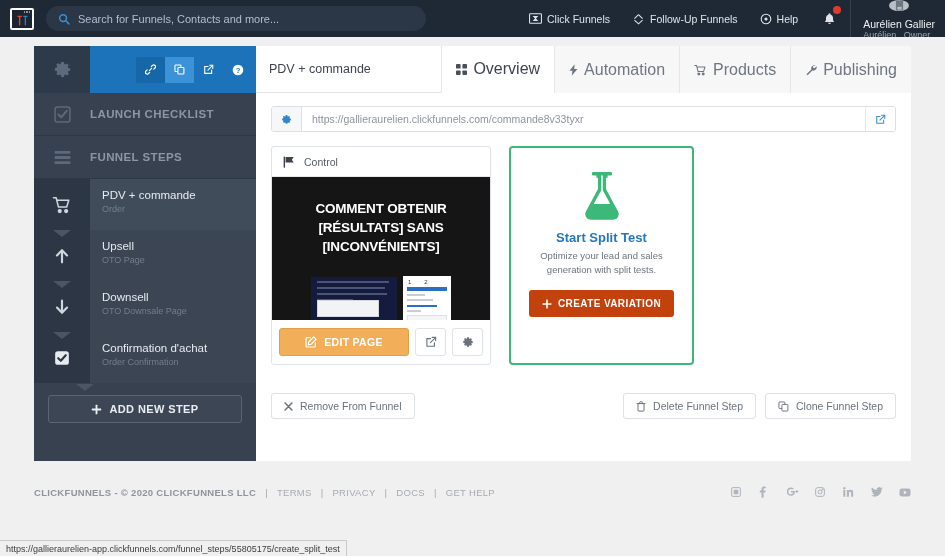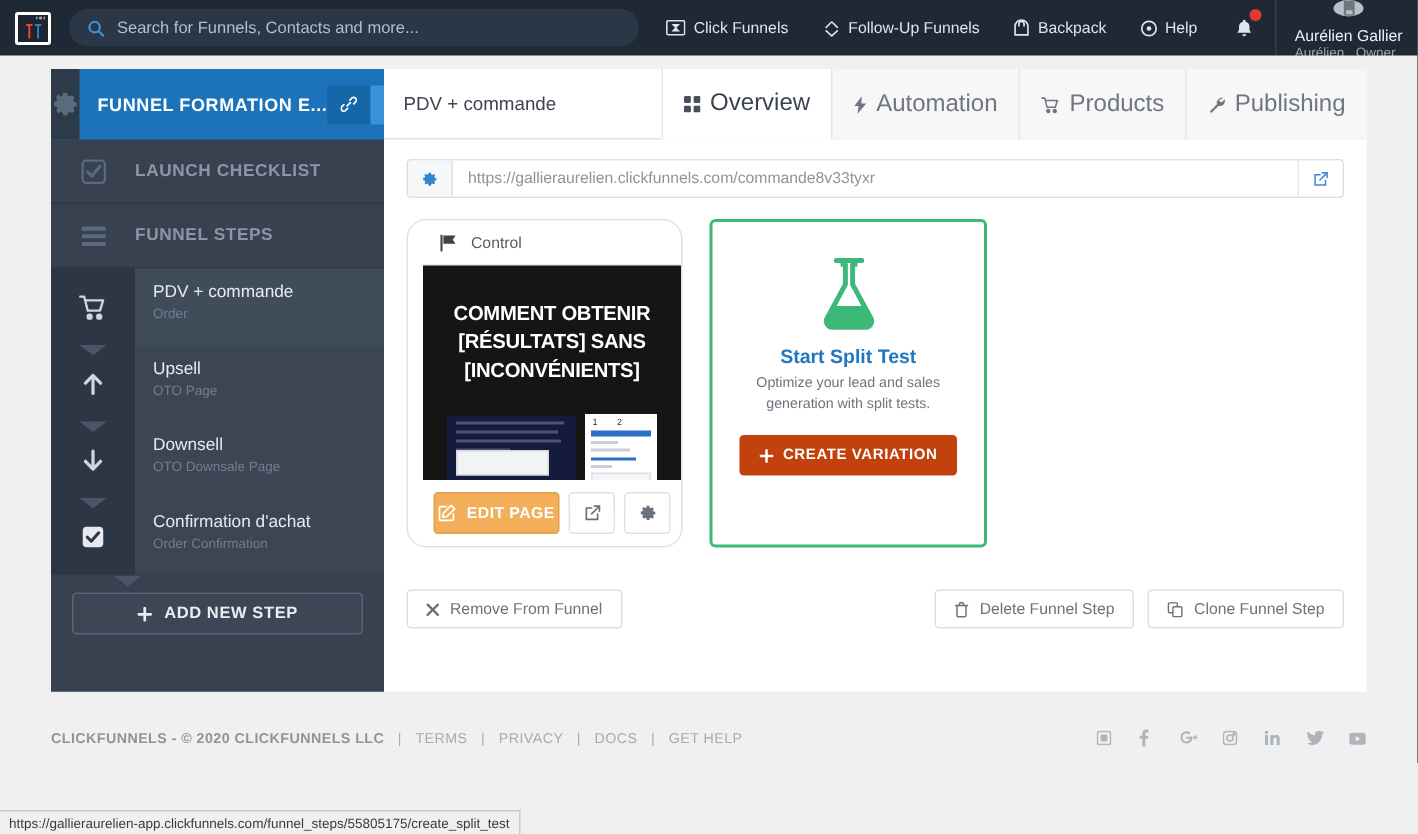--- a/index.html
+++ b/index.html
@@ -163,23 +163,22 @@
     color: #8d949d; font-size: 10.5px;
   }
   .urlrow .uext {
     width: 30px; display: flex; align-items: center; justify-content: center;
     background: #fff; border-left: 1px solid #e6e8eb; color: #3b8ad6; font-size: 11px;
   }
 
   .cards { display: flex; gap: 18px; margin-top: 14px; }
 
   .card-control {
-    width: 184px; border: 1px solid #dfe2e6; border-radius: 13px; overflow: hidden;
+    width: 220px; border: 1px solid #dfe2e6; border-radius: 3px; overflow: hidden;
     background: #fff;
-    padding-left: 10px;
   }
   .cc-head {
     height: 30px; display: flex; align-items: center; gap: 9px;
     padding-left: 11px; border-bottom: 1px solid #e6e8eb;
     color: #555c66; font-size: 10.5px;
   }
   .thumb {
     height: 143px; background: #151516; position: relative; overflow: hidden;
   }
   .thumb .hl {
@@ -292,29 +291,20 @@
     <div class="tn-item">
       <span class="ic">
         <svg width="13" height="12" viewBox="0 0 16 14" fill="none" stroke="#dfe4ea" stroke-width="1.3">
           <path d="M8 1.5 L13 6.5 M8 1.5 L3 6.5 M3 8.5 L8 13 L13 8.5"></path>
         </svg>
       </span>
       <span>Follow-Up Funnels</span>
     </div>
     <div class="tn-item">
       <span class="ic">
-        <svg width="12" height="13" viewBox="0 0 14 15" fill="none" stroke="#dfe4ea" stroke-width="1.3">
-          <path d="M2 6.5 a5 5 0 0 1 10 0 V13 H2 Z"></path>
-            <path d="M5 6.5 v-2 a2 2 0 0 1 4 0 v2"></path>
-        </svg>
-      </span>
-      <span>Backpack</span>
-    </div>
-    <div class="tn-item">
-      <span class="ic">
         <svg width="12" height="12" viewBox="0 0 14 14" fill="none" stroke="#dfe4ea" stroke-width="1.3">
           <circle cx="7" cy="7" r="5.6"></circle>
             <circle cx="7" cy="7" r="1.8" fill="#dfe4ea" stroke="none"></circle>
         </svg>
       </span>
       <span>Help</span>
     </div>
 
     <div class="tn-item tn-bell">
       <span class="ic">
@@ -349,21 +339,20 @@
   <div class="shell">
 
     <div class="sidebar">
       <div class="fheader">
         <div class="fh-gear">
           <svg width="19" height="19" viewBox="0 0 20 20" fill="#5b6a7d">
             <path d="M10 6.4a3.6 3.6 0 1 0 0 7.2 3.6 3.6 0 0 0 0-7.2zm0 5.4a1.8 1.8 0 1 1 0-3.6 1.8 1.8 0 0 1 0 3.6z"></path>
             <path d="M18 8.7l-1.9-.3a6.4 6.4 0 0 0-.6-1.4l1.1-1.5-1.9-1.9-1.5 1.1a6.4 6.4 0 0 0-1.4-.6L11.5 2h-3l-.3 2a6.4 6.4 0 0 0-1.4.6L5.3 3.2 3.4 5.1l1.1 1.5a6.4 6.4 0 0 0-.6 1.4L2 8.3v3l2 .3a6.4 6.4 0 0 0 .6 1.4l-1.1 1.5 1.9 1.9 1.5-1.1c.44.26.92.46 1.4.6l.3 2h3l.3-2c.48-.14.96-.34 1.4-.6l1.5 1.1 1.9-1.9-1.1-1.5c.26-.44.46-.92.6-1.4l2-.3z"></path>
           </svg>
         </div>
-        <div class="fh-title">FUNNEL FORMATION E...</div>
         <div class="fh-icons">
           <div class="fh-ib first">
             <svg width="11" height="11" viewBox="0 0 14 14" fill="none" stroke="#fff" stroke-width="1.5" stroke-linecap="round">
               <path d="M5.6 8.4 L8.4 5.6"></path>
                 <path d="M8 3.4 L9.8 1.6a2.3 2.3 0 0 1 3.2 3.2L11.2 6.6"></path>
                 <path d="M6 10.6 L4.2 12.4a2.3 2.3 0 0 1-3.2-3.2L2.8 7.4"></path>
             </svg>
           </div>
           <div class="fh-ib sel">
             <svg width="11" height="11" viewBox="0 0 14 14" fill="none" stroke="#fff" stroke-width="1.4">

